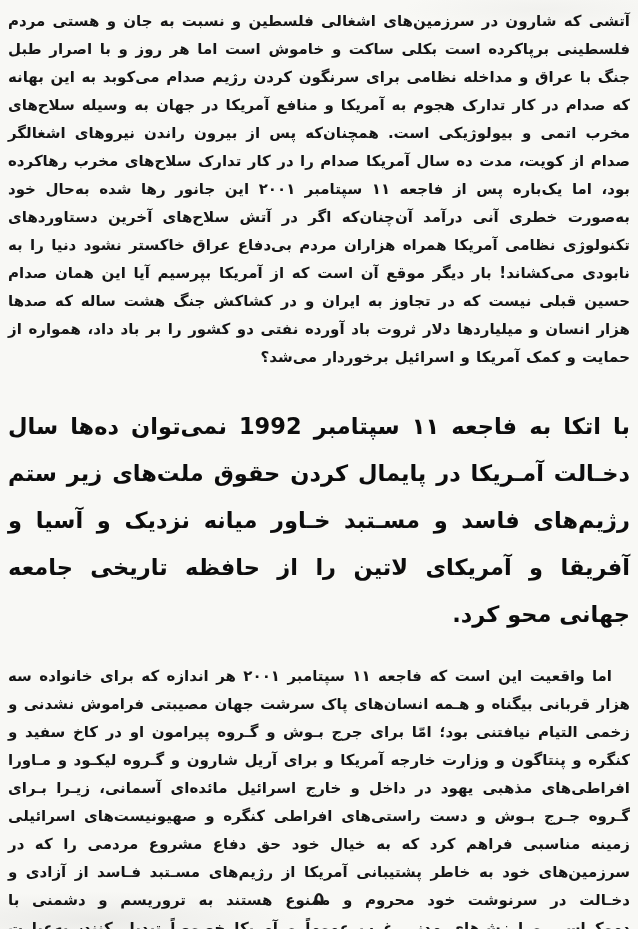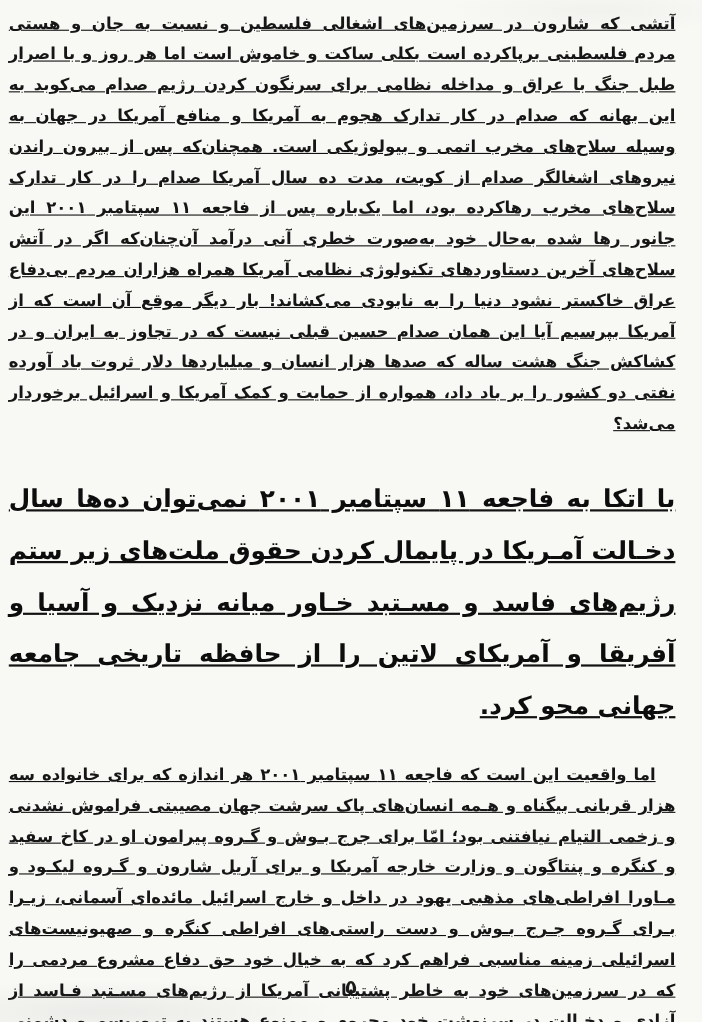--- a/index.html
+++ b/index.html
@@ -13,28 +13,27 @@
   body {
     background: #f7f7f4;
     font-family: "DejaVu Sans", sans-serif;
     direction: rtl;
     position: relative;
   }
 
   .page {
     position: absolute;
     inset: 0;
-    padding: 5px 24px 0 8px;
+    padding: 5px 8px 0 8px;
     color: #131313;
     
     background:
       radial-gradient(ellipse 300px 40px at 15% 99%, rgba(120,120,120,0.10), transparent 70%),
       radial-gradient(ellipse 200px 30px at 85% 1%, rgba(150,150,150,0.07), transparent 70%),
       #f8f8f5;
-    text-decoration: underline;
   }
 
   .body-text {
     font-size: 15px;
     line-height: 28px;
     text-align: justify;
     font-weight: bold; 
     letter-spacing: 0;
     word-spacing: 1px;
     color: #161616;
@@ -64,19 +63,19 @@
     color: #1a1a1a;
   }
 </style>
 </head>
 <body>
 
 <div class="page">
 
   <p class="body-text p1">آتشی که شارون در سرزمین‌های اشغالی فلسطین و نسبت به جان و هستی مردم فلسطینی برپاکرده است بکلی ساکت و خاموش است اما هر روز و با اصرار طبل جنگ با عراق و مداخله نظامی برای سرنگون کردن رژیم صدام می‌کوبد به این بهانه که صدام در کار تدارک هجوم به آمریکا و منافع آمریکا در جهان به وسیله سلاح‌های مخرب اتمی و بیولوژیکی است. همچنان‌که پس از بیرون راندن نیروهای اشغالگر صدام از کویت، مدت ده سال آمریکا صدام را در کار تدارک سلاح‌های مخرب رهاکرده بود، اما یک‌باره پس از فاجعه ۱۱ سپتامبر ۲۰۰۱ این جانور رها شده به‌حال خود به‌صورت خطری آنی درآمد آن‌چنان‌که اگر در آتش سلاح‌های آخرین دستاوردهای تکنولوژی نظامی آمریکا همراه هزاران مردم بی‌دفاع عراق خاکستر نشود دنیا را به نابودی می‌کشاند! بار دیگر موقع آن است که از آمریکا بپرسیم آیا این همان صدام حسین قبلی نیست که در تجاوز به ایران و در کشاکش جنگ هشت ساله که صدها هزار انسان و میلیاردها دلار ثروت باد آورده نفتی دو کشور را بر باد داد، همواره از حمایت و کمک آمریکا و اسرائیل برخوردار می‌شد؟</p>
 
-  <h2 class="heading">با اتکا به فاجعه ۱۱ سپتامبر ۲۰۰۱ نمی‌توان ده‌ها سال دخـالت آمـریکا در پایمال کردن حقوق ملت‌های زیر ستم رژیم‌های فاسد و مسـتبد خـاور میانه نزدیک و آسیا و آفریقا و آمریکای لاتین را از حافظه تاریخی جامعه جهانی محو کرد.</h2>
+  <h2 class="heading">با اتکا به فاجعه ۱۱ سپتامبر 1992 نمی‌توان ده‌ها سال دخـالت آمـریکا در پایمال کردن حقوق ملت‌های زیر ستم رژیم‌های فاسد و مسـتبد خـاور میانه نزدیک و آسیا و آفریقا و آمریکای لاتین را از حافظه تاریخی جامعه جهانی محو کرد.</h2>
 
   <p class="body-text p2">اما واقعیت این است که فاجعه ۱۱ سپتامبر ۲۰۰۱ هر اندازه که برای خانواده سه هزار قربانی بیگناه و هـمه انسان‌های پاک سرشت جهان مصیبتی فراموش نشدنی و زخمی التیام نیافتنی بود؛ امّا برای جرج بـوش و گـروه پیرامون او در کاخ سفید و کنگره و پنتاگون و وزارت خارجه آمریکا و برای آریل شارون و گـروه لیکـود و مـاورا افراطی‌های مذهبی یهود در داخل و خارج اسرائیل مائده‌ای آسمانی، زیـرا بـرای گـروه جـرج بـوش و دست راستی‌های افراطی کنگره و صهیونیست‌های اسرائیلی زمینه مناسبی فراهم کرد که به خیال خود حق دفاع مشروع مردمی را که در سرزمین‌های خود به خاطر پشتیبانی آمریکا از رژیم‌های مسـتبد فـاسد از آزادی و دخـالت در سرنوشت خود محروم و ممنوع هستند به تروریسم و دشمنی با دموکراسی و ارزش‌های مدنی غرب عموماً و آمریکا خصوصاً تبدیل کنند، به‌عبارت دیگر از رهگذر این تحریف و تقلب به حزب دروغ و جعل و فریب و نیرنگ برای اعمال زور خود و پشت پا زدن به تمامی اصول اعلامیه جهانی بشر و میثاق‌های اجتماعی و سیاسی آن به‌نام جامعه بین‌المللی جواز مشروعیت و حقانیت صادر کنند. از برکت فاجعه ۱۱ سپتامبر ۲۰۰۱ است که جرج بوش دفاع از منافع آمریکا را در برابر هجوم تروریسم با هر وسیله و در هر کجا و در هر زمان بالاتر از اصول مربوط بـه حـقوق بین‌الملل عمومی و منشور سازمان ملل متحد قرار داده است و از برکت فاجعه ۱۱ سپتامبر ۲۰۰۱ است که اسرائیل و</p>
 
   <div class="pagenum">۵</div>
 
 </div>
 
 </body></html>

